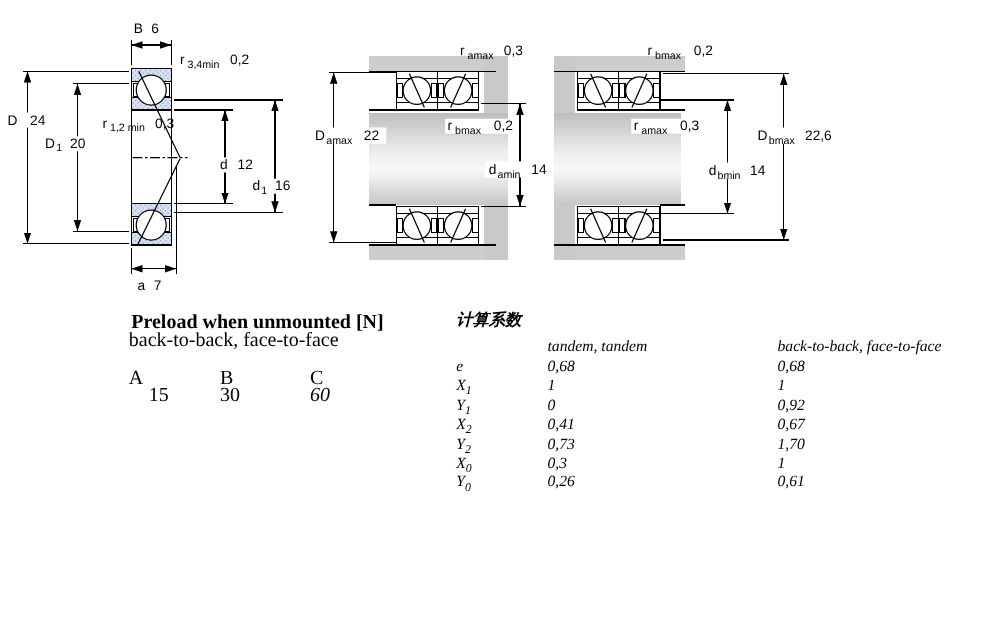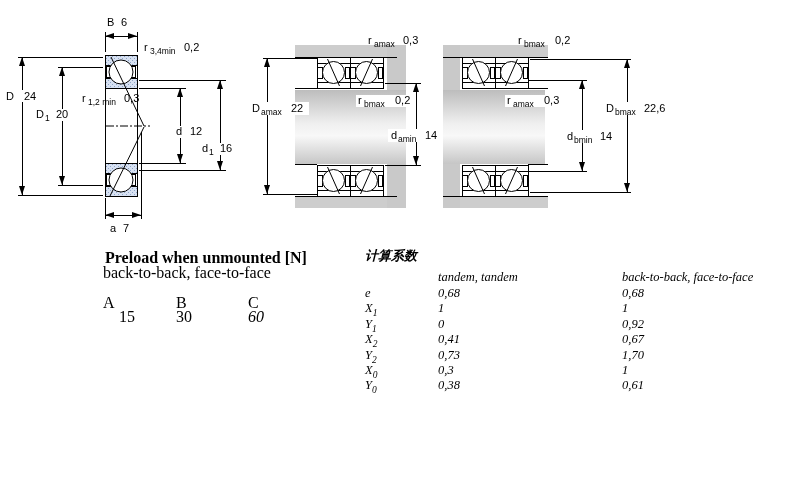--- a/index.html
+++ b/index.html
@@ -333,19 +333,19 @@
       <span class="fx-c1">0,73</span>
       <span class="fx-c2">1,70</span>
     </div>
     <div class="fx-row">
       <span class="fx-lab"><span>X</span><sub>0</sub></span>
       <span class="fx-c1">0,3</span>
       <span class="fx-c2">1</span>
     </div>
     <div class="fx-row">
       <span class="fx-lab"><span>Y</span><sub>0</sub></span>
-      <span class="fx-c1">0,38</span>
+      <span class="fx-c1">0,26</span>
       <span class="fx-c2">0,61</span>
     </div>
   </div>
 </div>
 
 </div>
 
 </body></html>

